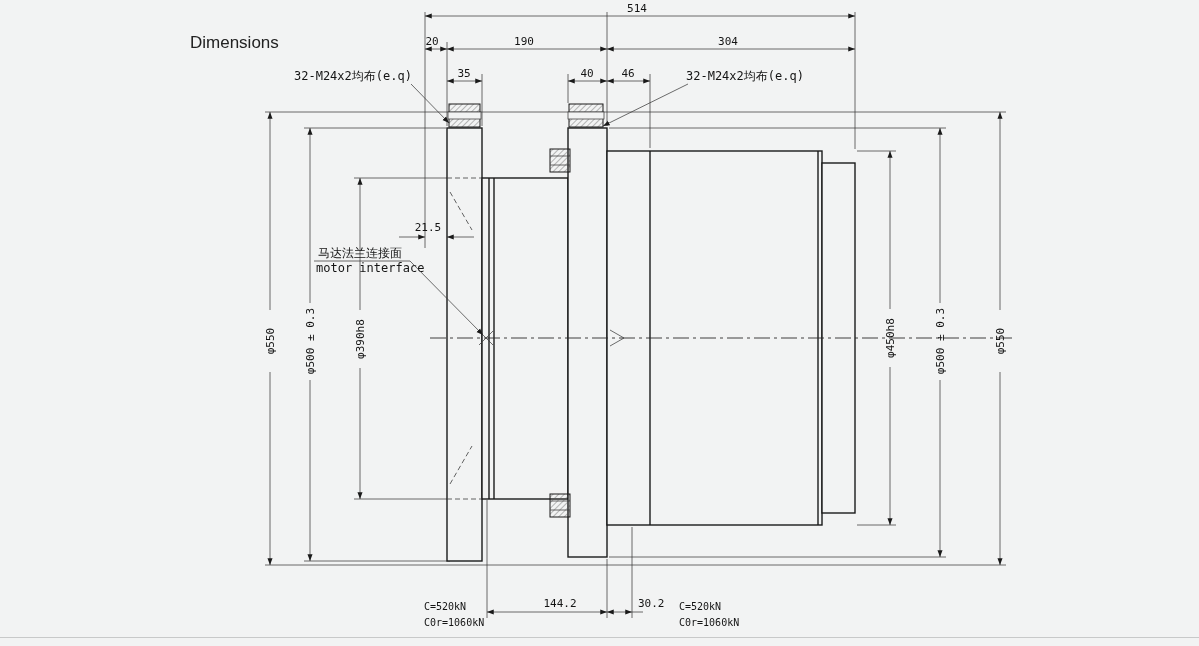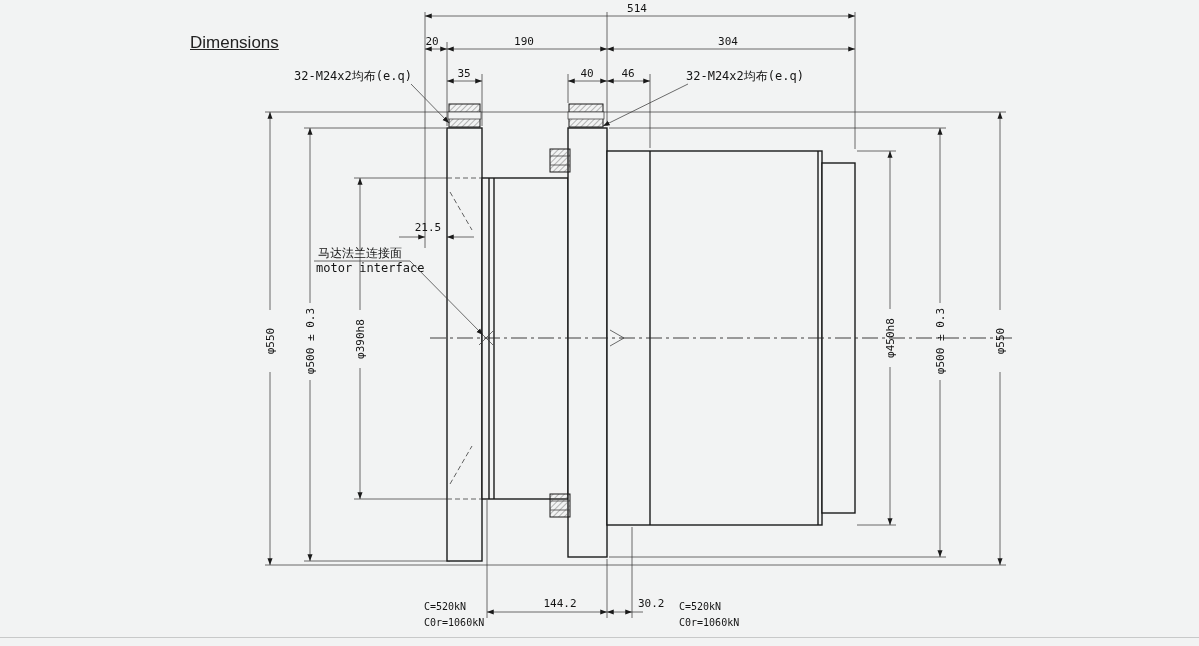--- a/index.html
+++ b/index.html
@@ -1,18 +1,18 @@
 <!DOCTYPE html>
 <html><head>
 <meta charset="utf-8">
 <style>
   html,body{margin:0;padding:0;}
   body{background:#f2f3f3;font-family:"Liberation Sans",sans-serif;}
   .stage{position:relative;width:1199px;height:646px;background:#f2f3f3;overflow:hidden;}
-  .title{position:absolute;left:190px;top:33px;font:500 17px "Liberation Sans",sans-serif;color:#222;text-decoration:underline;}
+  .title{position:absolute;left:190px;top:33px;font:500 17px "Liberation Sans",sans-serif;color:#222;}
   svg{position:absolute;left:0;top:0;}
   .thin{stroke:#3c3c3c;stroke-width:.75;fill:none}
   .outline{stroke:#1a1a1a;stroke-width:1.4;fill:#f2f3f3}
   .oline{stroke:#1a1a1a;stroke-width:1.4;fill:none}
   .hiddenl{stroke:#3c3c3c;stroke-width:.8;fill:none;stroke-dasharray:5 3}
   .center{stroke:#2b2b2b;stroke-width:.9;fill:none;stroke-dasharray:16 4 3 4}
   .dim{font:11px "DejaVu Sans Mono",monospace;fill:#141414}
   .callout{font:12px "DejaVu Sans Mono",monospace;fill:#141414}
   .smalltxt{font:10px "DejaVu Sans Mono",monospace;fill:#141414}
   .hatchrect{fill:url(#hatch);stroke:#1a1a1a;stroke-width:1}

